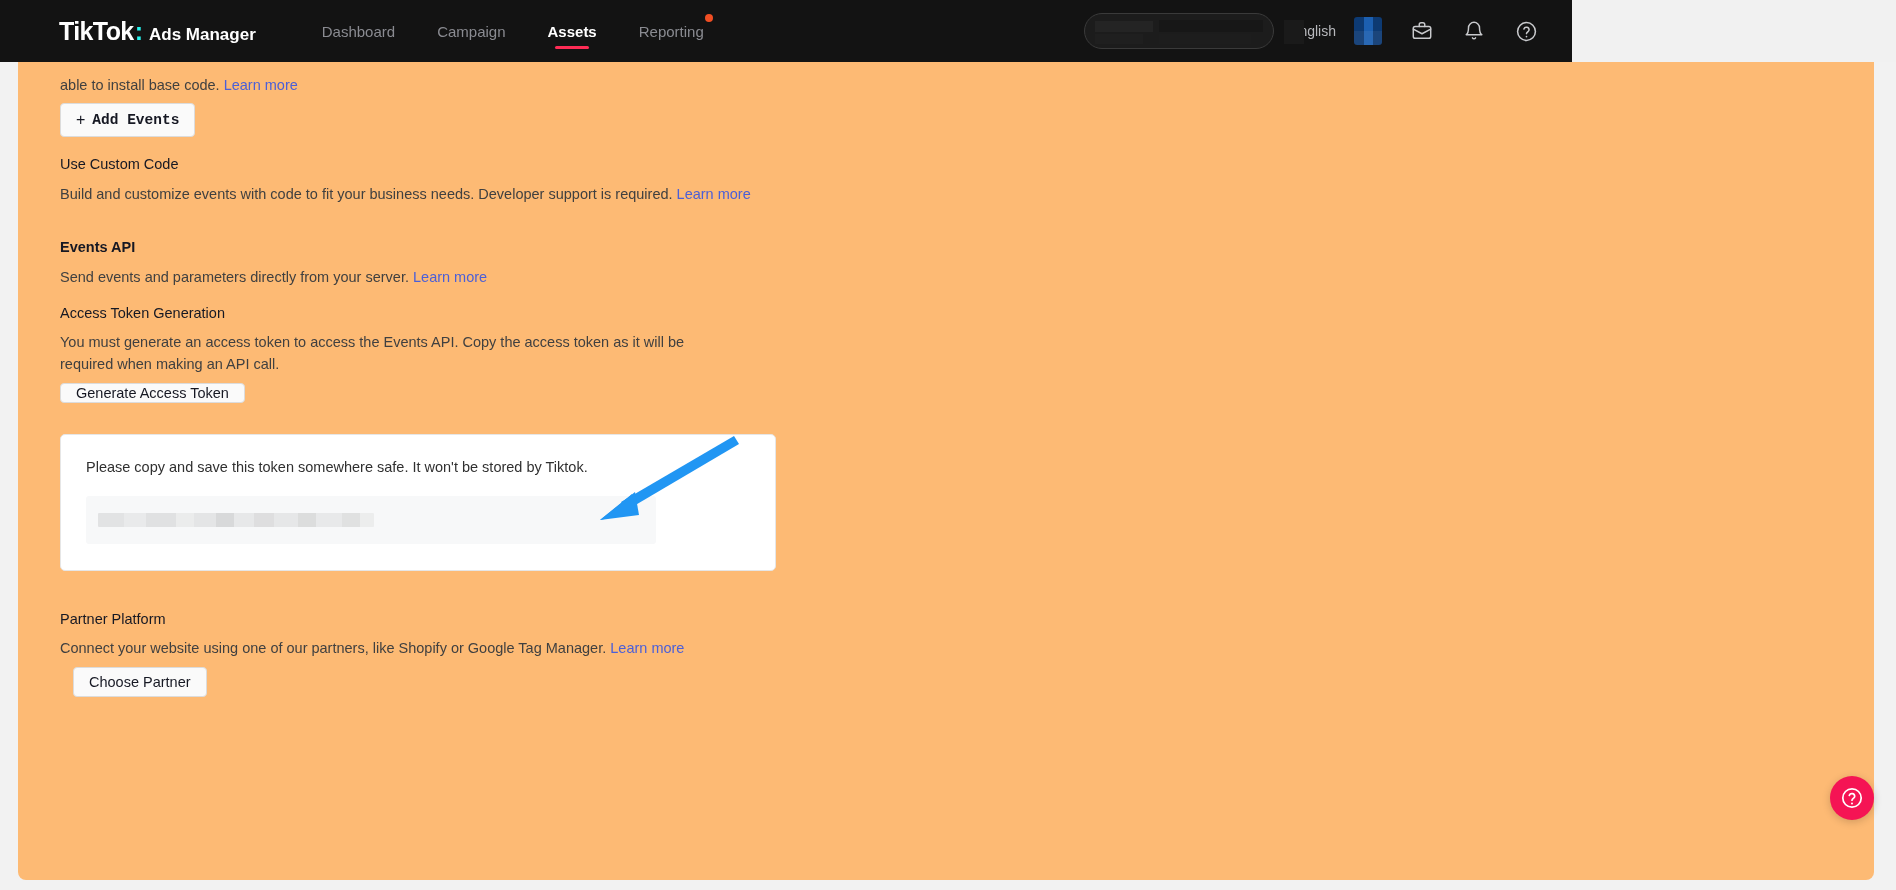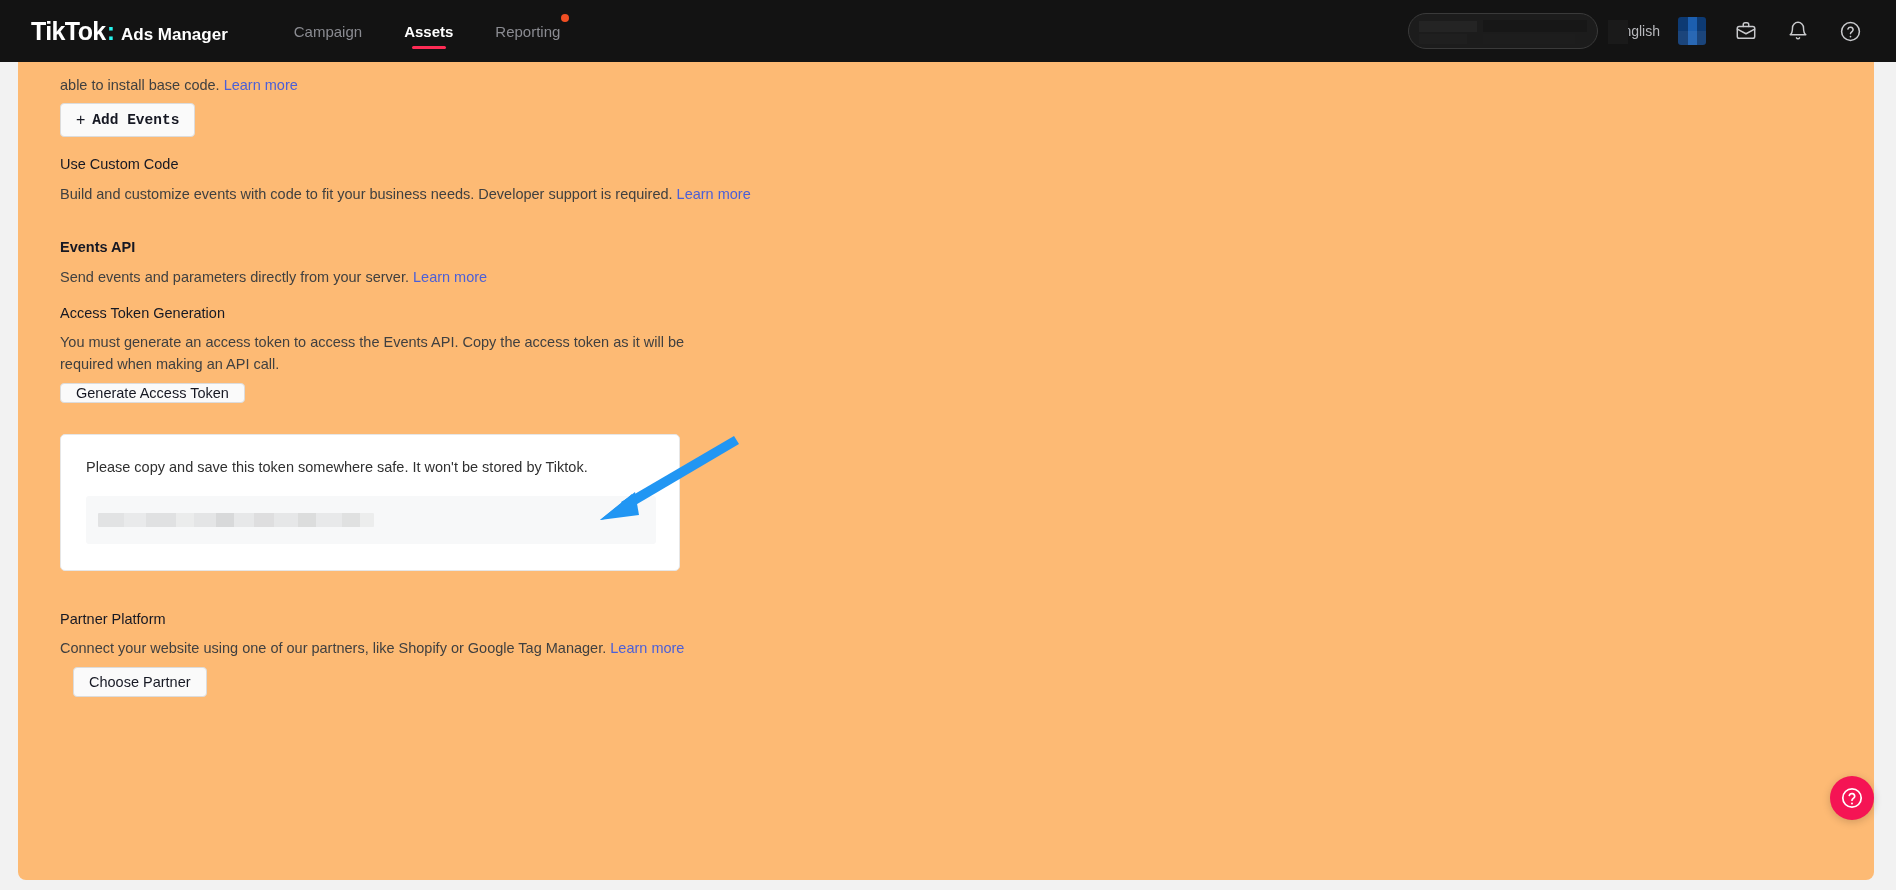--- a/index.html
+++ b/index.html
@@ -11,27 +11,28 @@
     overflow: hidden;
     background: #f1f1f1;
     font-family: "Liberation Sans", sans-serif;
     -webkit-font-smoothing: antialiased;
   }
 
   
   .topnav {
     position: absolute;
     top: 0; left: 0;
-    width: 1896px;
+    width: 1572px;
     height: 62px;
     background: #161823;
     background: #131313;
     display: flex;
     align-items: center;
     z-index: 50;
+    padding-left: 28px;
   }
 
   .brand {
     display: flex;
     align-items: baseline;
     margin-left: 31px;
     white-space: nowrap;
   }
   .brand-logo {
     font-size: 25px;
@@ -229,21 +230,21 @@
   }
   .btn .plus {
     font-size: 16px;
     margin-right: 7px;
     line-height: 1;
     color: #161823;
   }
 
   
   .token-card {
-    width: 620px;
+    width: 716px;
     border: 1px solid #e6e6e6;
     border-radius: 5px;
     background: #ffffff;
     padding: 24px 25px 26px 25px;
   }
   .token-note {
     font-size: 14.5px;
     color: #303030;
     margin-bottom: 21px;
   }
@@ -307,20 +308,23 @@
 <div class="topnav">
 
   <div class="brand">
     <span class="brand-logo">TikTok</span>
     <span class="brand-colon">:</span>
     <span class="brand-sub">Ads Manager</span>
   </div>
 
   <div class="navlinks">
     <div class="navlink">
+      <span>Dashboard</span>
+    </div>
+    <div class="navlink">
       <span>Campaign</span>
     </div>
     <div class="navlink active">
       <span>Assets</span>
     </div>
     <div class="navlink">
       <span>Reporting</span>
       <span class="nav-dot"></span>
     </div>
   </div>

